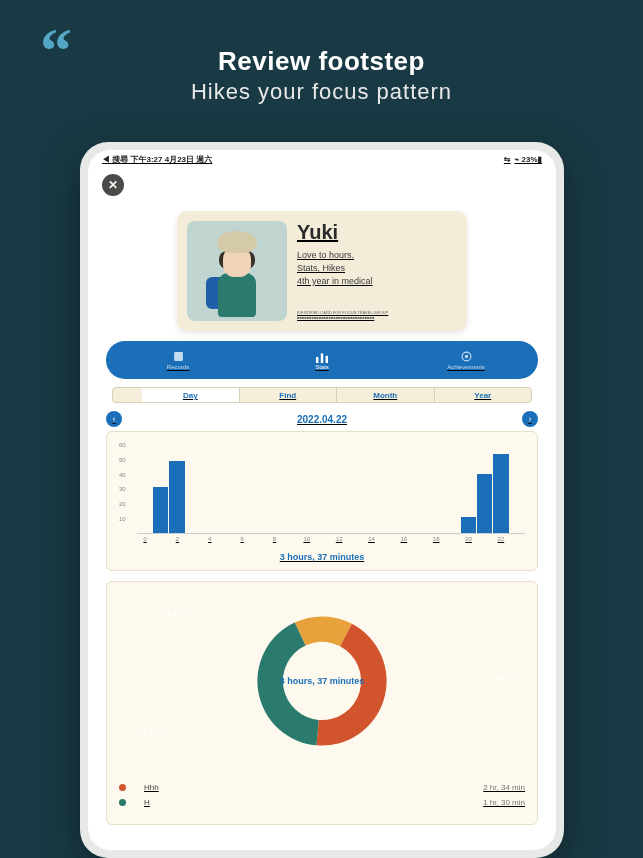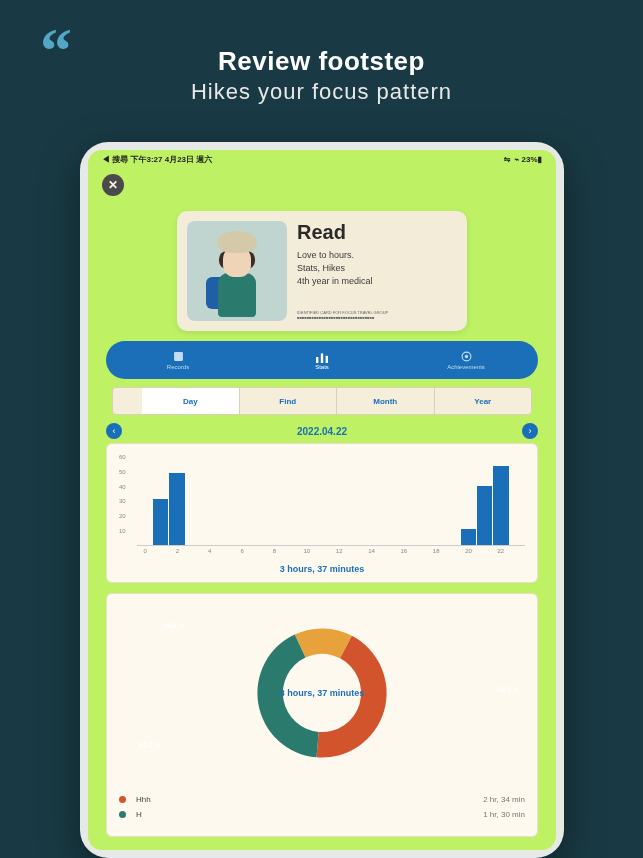--- a/index.html
+++ b/index.html
@@ -3,21 +3,21 @@
 <meta charset="utf-8">
 <style>
 * { margin:0; padding:0; box-sizing:border-box; font-family:-apple-system,BlinkMacSystemFont,sans-serif; }
 body { width:643px; height:858px; background:#193a44; overflow:hidden; position:relative; }
 
 .quote-mark { position:absolute; top:35px; left:40px; font-size:64px; font-weight:900; color:#54a7c4; font-family:Georgia,serif; line-height:0.5; }
 .promo-title { color:#fff; text-align:center; padding-top:46px; font-size:26px; font-weight:800; letter-spacing:0.5px; }
 .promo-sub { color:#e8e8e8; text-align:center; font-size:22px; font-weight:300; letter-spacing:1px; margin-top:2px; }
 
 .tablet { position:absolute; top:142px; left:80px; width:484px; height:716px; background:#e7e9e6; border-radius:28px; padding:8px; box-shadow:0 12px 40px rgba(0,0,0,0.4); }
-.screen { width:100%; height:100%; background:#bef264; border-radius:14px; overflow:hidden; position:relative; }
+.screen { width:100%; height:100%; background:#ffffff; border-radius:22px; overflow:hidden; position:relative;text-decoration:underline; }
 
 .status-bar { display:flex; justify-content:space-between; align-items:center; padding:4px 14px; font-size:8px; font-weight:600; color:#222; }
 .status-left { display:flex; gap:4px; align-items:center; }
 .status-right { display:flex; gap:4px; align-items:center; }
 
 .close-btn { position:absolute; top:24px; left:14px; width:22px; height:22px; border-radius:50%; background:#4a4a4a; color:#f9f3e6; display:flex; align-items:center; justify-content:center; font-size:12px; font-weight:700; cursor:pointer; }
 
 .profile-card { margin:42px auto 10px; width:290px; height:120px; background:#f3ecd9; border-radius:10px; display:flex; padding:10px; gap:10px; box-shadow:0 2px 6px rgba(0,0,0,0.1); }
 .avatar { width:100px; height:100px; border-radius:8px; background:linear-gradient(180deg,#c0d5d0 0%,#c0d5d0 100%); position:relative; overflow:hidden; }
 .avatar-figure { position:absolute; bottom:0; left:50%; transform:translateX(-50%); width:70px; height:90px; }
@@ -29,21 +29,21 @@
 .profile-info { flex:1; display:flex; flex-direction:column; }
 .profile-name { font-size:20px; font-weight:800; color:#2a2a2a; margin-bottom:6px; }
 .profile-line { font-size:9px; color:#3a3a3a; margin-bottom:3px; }
 .profile-micro { font-size:4px; color:#666; margin-top:auto; line-height:1.2; }
 
 .tab-bar { margin:8px 18px; background:#1a6fb8; border-radius:20px; height:38px; display:flex; align-items:stretch; }
 .tab-item { flex:1; display:flex; flex-direction:column; align-items:center; justify-content:center; gap:1px; color:#c3dcf0; cursor:pointer; font-size:6px; }
 .tab-item.active { color:#fff; }
 .tab-icon { width:12px; height:12px; display:flex; align-items:center; justify-content:center; }
 
-.period-seg { margin:8px 24px; display:flex; background:#f5eedb; border:1px solid #d8d0ba; border-radius:4px; overflow:hidden; height:28px;padding-left:29px; }
+.period-seg { margin:8px 24px; display:flex; background:#f5eedb; border:1px solid #d8d0ba; border-radius:4px; overflow:hidden; height:16px;padding-left:29px; }
 .seg-item { flex:1; font-size:8px; font-weight:600; color:#1a6fb8; display:flex; align-items:center; justify-content:center; cursor:pointer; border-right:1px solid #d8d0ba; }
 .seg-item:last-child { border-right:none; }
 .seg-item.active { background:#fff; }
 
 .date-nav { margin:8px 18px 4px; display:flex; align-items:center; justify-content:space-between; }
 .nav-btn { width:16px; height:16px; border-radius:50%; background:#1a6fb8; color:#fff; display:flex; align-items:center; justify-content:center; font-size:9px; cursor:pointer; }
 .date-label { font-size:10px; font-weight:700; color:#1a6fb8; }
 
 .chart-card { margin:4px 18px; background:#fdf9ef; border:1px solid #e8dfc8; border-radius:6px; padding:10px 12px 8px; }
 .bar-chart { height:92px; display:flex; align-items:flex-end; position:relative; padding-left:18px; }
@@ -54,21 +54,21 @@
 .x-tick { flex:1; font-size:6px; color:#888; text-align:center; }
 .chart-total { text-align:center; font-size:9px; font-weight:700; color:#1a6fb8; margin-top:10px; }
 
 .donut-card { margin:10px 18px 0; background:#fdf9ef; border:1px solid #e8dfc8; border-radius:6px; padding:14px 12px; }
 .donut-wrap { display:flex; justify-content:center; position:relative; }
 .donut { width:170px; height:170px; }
 .donut-center { position:absolute; top:50%; left:50%; transform:translate(-50%,-50%); font-size:9px; font-weight:700; color:#1a6fb8; text-align:center; }
 .donut-label { position:absolute; font-size:7px; font-weight:700; color:#fff; }
 .legend { margin-top:14px; }
 .legend-row { display:flex; align-items:center; justify-content:space-between; padding:3px 0; font-size:8px; }
-.legend-left { display:flex; align-items:center; gap:10px; color:#444; }
+.legend-left { display:flex; align-items:center; gap:18px; color:#444; }
 .legend-dot { width:7px; height:7px; border-radius:50%; }
 .legend-time { color:#777; }
 </style>
 </head>
 <body>
 
 <div class="quote-mark">“</div>
 <div class="promo-title">Review footstep</div>
 <div class="promo-sub">Hikes your focus pattern</div>
 
@@ -91,21 +91,21 @@
     <div class="avatar">
       <div class="avatar-figure">
         <div class="backpack"></div>
             <div class="body-part"></div>
             <div class="hair"></div>
             <div class="face"></div>
             <div class="hat"></div>
       </div>
     </div>
     <div class="profile-info">
-      <div class="profile-name">Read</div>
+      <div class="profile-name">Yuki</div>
       <div class="profile-line">Love to hours.</div>
       <div class="profile-line">Stats, Hikes</div>
       <div class="profile-line">4th year in medical</div>
       <div class="profile-micro">IDENTIFIED CARD FOR FOCUS TRAVEL GROUP
 ■■■■■■■■■■■■■■■■■■■■■■■■■■■■■■■■</div>
     </div>
   </div>
 
   <div class="tab-bar">
     <div class="tab-item">

